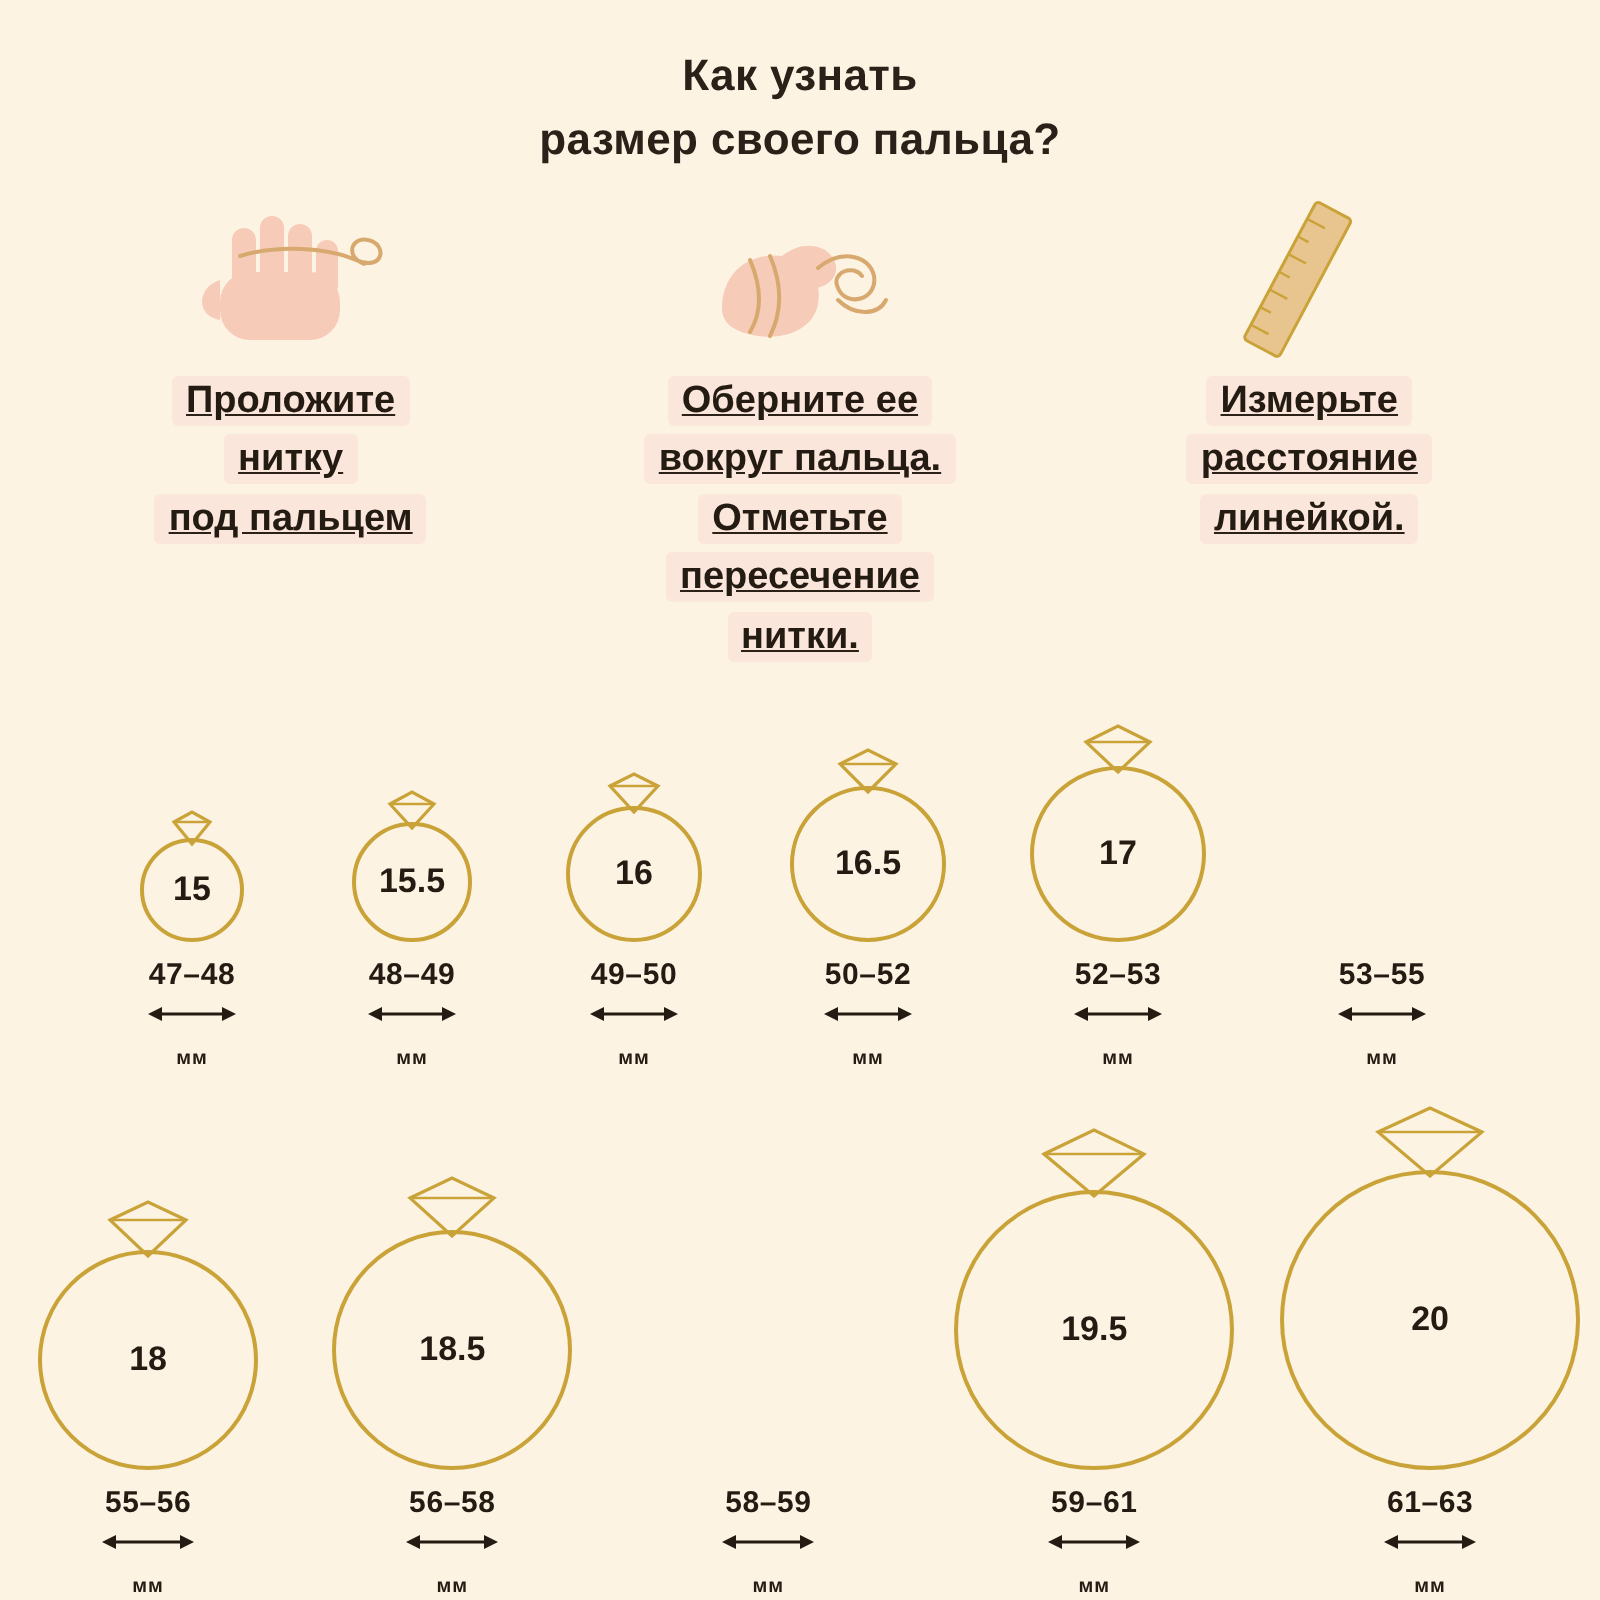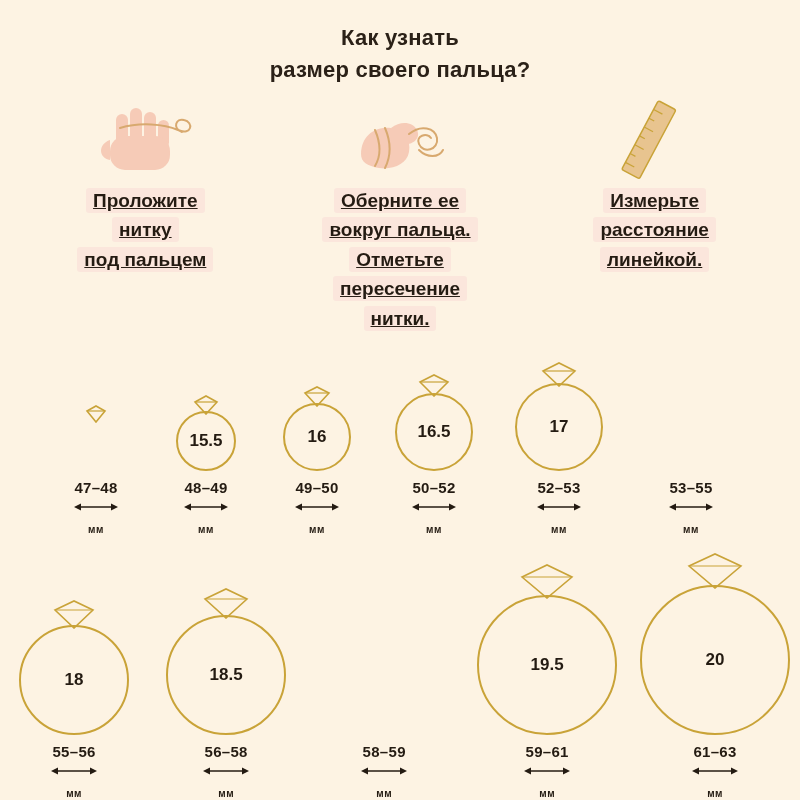--- a/index.html
+++ b/index.html
@@ -220,20 +220,23 @@
   <div class="rings">
 
     <div class="ring-row row1">
 
       <div class="ring-cell" style="width:110px;">
         <div class="ring-art" style="height:76px;">
           <svg class="ring-gem" width="24" height="18" viewBox="0 0 24 18" style="bottom:48px;">
             <path d="M3 6 L12 1 L21 6 L12 17 Z" fill="none" stroke="#c9a338" stroke-width="1.6"></path>
             <path d="M3 6 L21 6" stroke="#c9a338" stroke-width="1.2"></path>
           </svg>
+          <div class="ring-band" style="width:52px;height:52px;">
+            <span class="ring-label">15</span>
+          </div>
         </div>
         <div class="mm-block">
           <span class="mm-range">47–48</span>
           <svg class="mm-arrow" width="44" height="8" viewBox="0 0 44 8">
             <line x1="5" y1="4" x2="39" y2="4" stroke="#241b12" stroke-width="1.6"></line>
             <path d="M0 4 L7 0.5 L7 7.5 Z" fill="#241b12"></path>
             <path d="M44 4 L37 0.5 L37 7.5 Z" fill="#241b12"></path>
           </svg>
           <span class="mm-unit">мм</span>
         </div>

